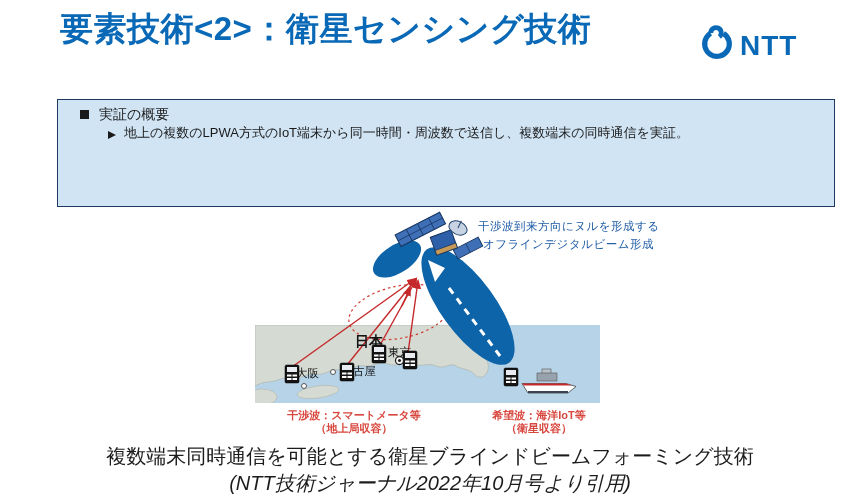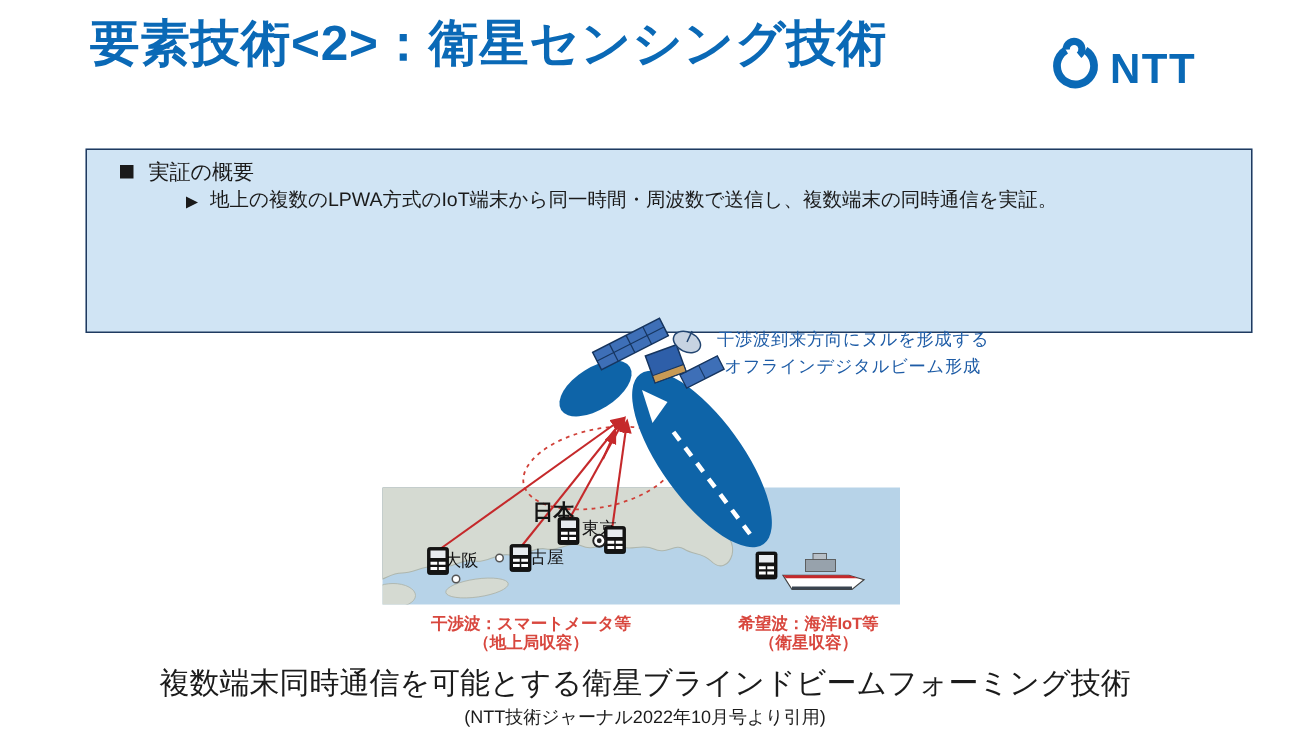--- a/index.html
+++ b/index.html
@@ -14,39 +14,39 @@
     color:#0A69B6;font-weight:700;font-size:33px;line-height:1.42;
     letter-spacing:0.5px;
   }
   .title .line2{padding-left:14px;}
   .logo{
     position:absolute;left:698px;top:24px;display:flex;align-items:flex-end;gap:4px;
   }
   .logo-text{color:#0A69B6;font-weight:700;font-size:28px;letter-spacing:1px;}
   
   .overview-box{
-    position:absolute;left:57px;top:99px;width:778px;height:123px;
+    position:absolute;left:57px;top:99px;width:778px;height:108px;
     background:#D0E4F4;border:1px solid #1F3A60;box-sizing:border-box;
     padding:6px 10px 4px 10px;color:#1a1a1a;
   }
   .ov-heading{display:flex;align-items:flex-start;gap:10px;margin-left:12px;font-size:14px;line-height:1.25;}
   .sq{width:9px;height:9px;background:#1a1a1a;margin-top:4px;flex:0 0 auto;}
-  .ov-bullet{display:flex;align-items:center;margin-left:56px;font-size:13px;line-height:1.3;margin-top:1px;}
+  .ov-bullet{display:flex;align-items:center;margin-left:40px;font-size:13px;line-height:1.3;margin-top:1px;}
   .tri{
     width:0;height:0;flex:0 0 auto;margin:4px 8px 0 0;
     border-left:8px solid #1a1a1a;border-top:4.5px solid transparent;border-bottom:4.5px solid transparent;
   }
   
   .diagram{position:absolute;left:150px;top:210px;width:570px;height:235px;}
   .diagram svg{display:block;}
   .svg-jp{font-family:"Liberation Sans","DejaVu Sans",sans-serif;}
   
   .caption{position:absolute;left:0;top:444px;width:860px;text-align:center;color:#1b1b1b;}
   .caption .c1{font-size:20px;line-height:1.2;}
-  .caption .c2{font-size:12px;line-height:1.2;margin-top:3px;}
+  .caption .c2{font-size:20px;line-height:1.2;margin-top:3px;font-style:italic;}
 </style>
 </head>
 <body>
 
 <div class="page">
 
   <div class="title">
     <div class="line1">要素技術&lt;2&gt;：衛星センシング技術</div>
   </div>
 

